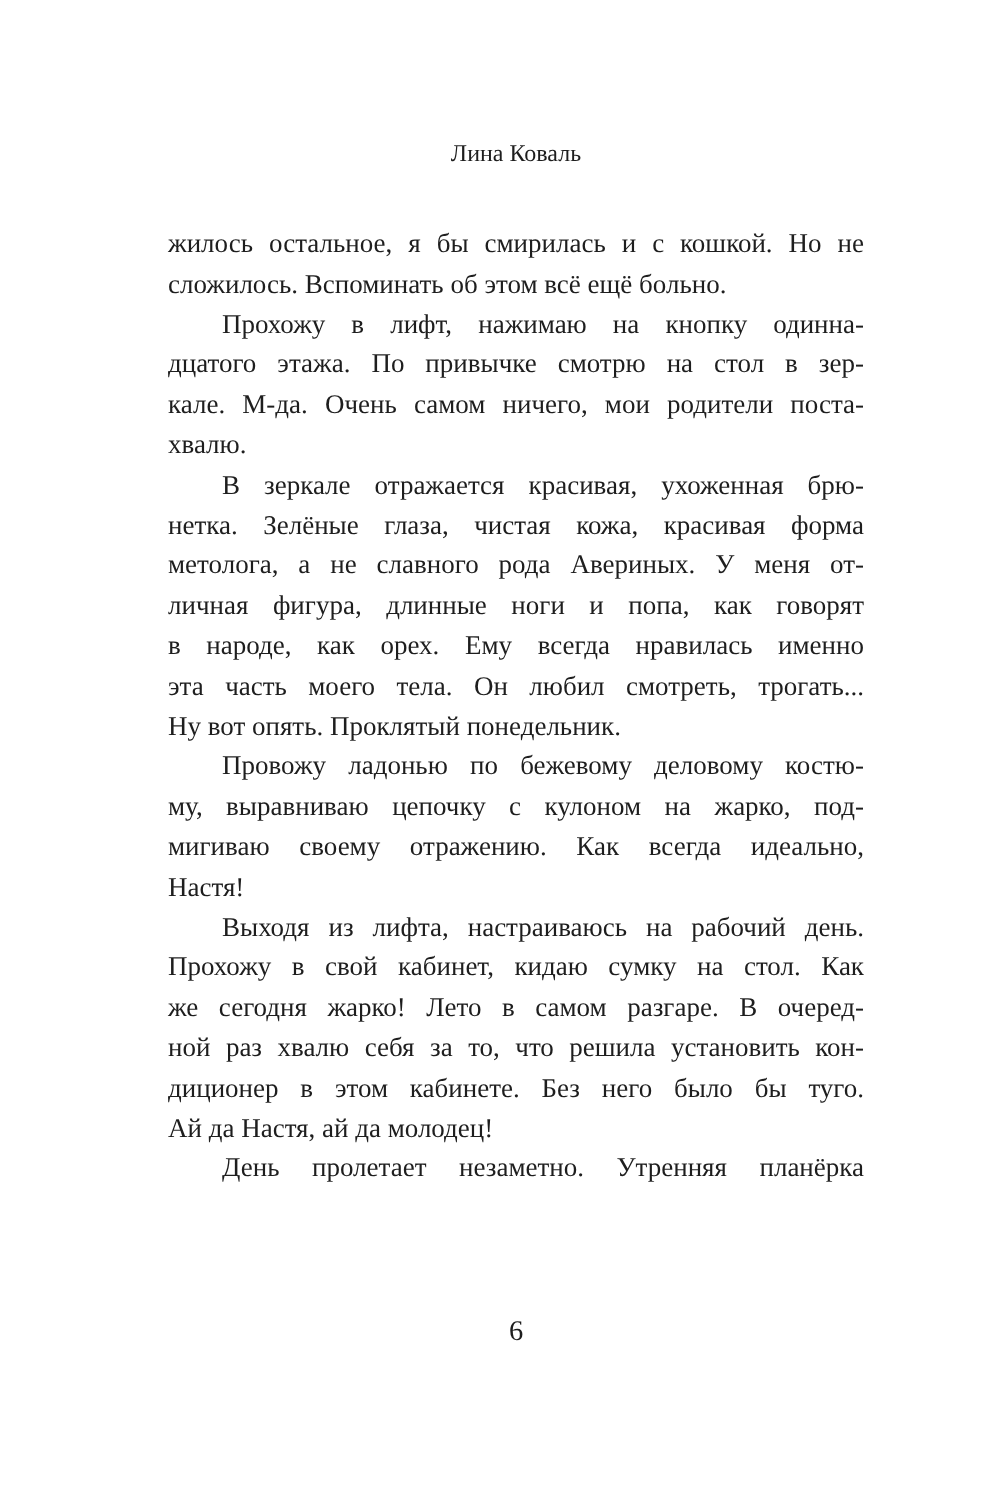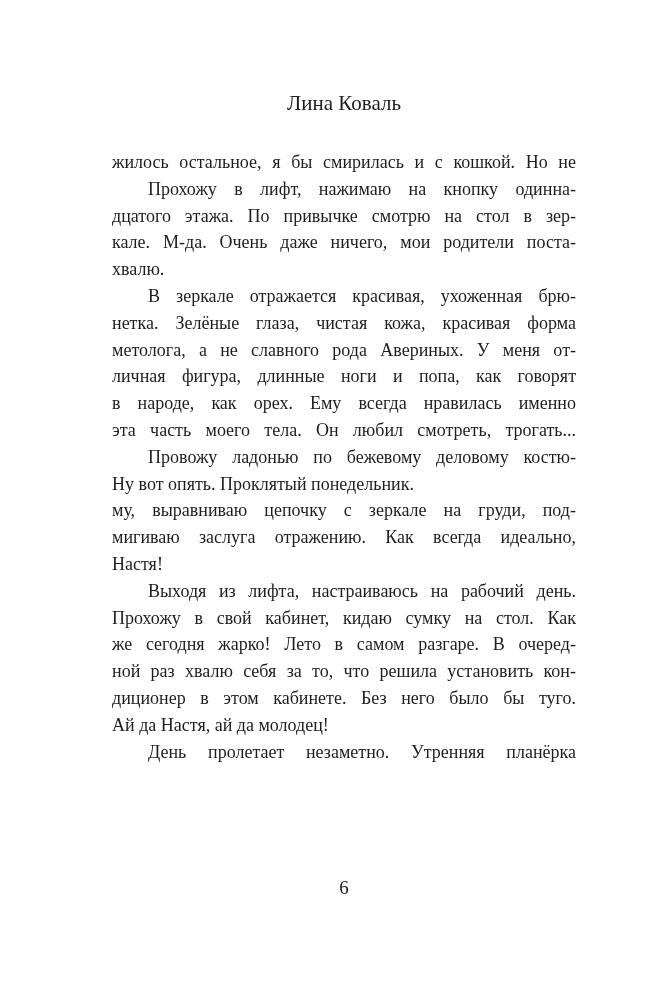--- a/index.html
+++ b/index.html
@@ -16,21 +16,21 @@
     font-family: "Liberation Serif", "DejaVu Serif", serif;
     color: #1e1e1e;
     overflow: hidden;
   }
   .running-header {
     position: absolute;
     top: 92px;
     left: 112px;
     width: 464px;
     text-align: center;
-    font-size: 21px;
+    font-size: 16px;
     line-height: 22px;
   }
   .body-text {
     position: absolute;
     top: 149px;
     left: 112px;
     width: 464px;
     font-size: 18px;
     line-height: 26.8px;
   }
@@ -56,34 +56,35 @@
   }
 </style>
 </head>
 <body>
 
 <div class="page" style="background: rgb(255, 255, 255); color: rgb(30, 30, 30);">
   <div class="running-header">Лина Коваль</div>
 
   <div class="body-text" id="body-text">
       <div class="line">жилось остальное, я бы смирилась и с кошкой. Но не</div>
+      <div class="line par-end">сложилось. Вспоминать об этом всё ещё больно.</div>
       <div class="line indent">Прохожу в лифт, нажимаю на кнопку одинна-</div>
       <div class="line">дцатого этажа. По привычке смотрю на стол в зер-</div>
-      <div class="line">кале. М-да. Очень даже ничего, мои родители поста-</div>
+      <div class="line">кале. М-да. Очень самом ничего, мои родители поста-</div>
       <div class="line par-end">хвалю.</div>
       <div class="line indent">В зеркале отражается красивая, ухоженная брю-</div>
       <div class="line">нетка. Зелёные глаза, чистая кожа, красивая форма</div>
       <div class="line">метолога, а не славного рода Авериных. У меня от-</div>
       <div class="line">личная фигура, длинные ноги и попа, как говорят</div>
       <div class="line">в народе, как орех. Ему всегда нравилась именно</div>
       <div class="line">эта часть моего тела. Он любил смотреть, трогать...</div>
+      <div class="line par-end">Ну вот опять. Проклятый понедельник.</div>
       <div class="line indent">Провожу ладонью по бежевому деловому костю-</div>
-      <div class="line par-end">Ну вот опять. Проклятый понедельник.</div>
-      <div class="line">му, выравниваю цепочку с зеркале на груди, под-</div>
-      <div class="line">мигиваю заслуга отражению. Как всегда идеально,</div>
+      <div class="line">му, выравниваю цепочку с кулоном на жарко, под-</div>
+      <div class="line">мигиваю своему отражению. Как всегда идеально,</div>
       <div class="line par-end">Настя!</div>
       <div class="line indent">Выходя из лифта, настраиваюсь на рабочий день.</div>
       <div class="line">Прохожу в свой кабинет, кидаю сумку на стол. Как</div>
       <div class="line">же сегодня жарко! Лето в самом разгаре. В очеред-</div>
       <div class="line">ной раз хвалю себя за то, что решила установить кон-</div>
       <div class="line">диционер в этом кабинете. Без него было бы туго.</div>
       <div class="line par-end">Ай да Настя, ай да молодец!</div>
       <div class="line indent">День пролетает незаметно. Утренняя планёрка</div>
     </div>
 

